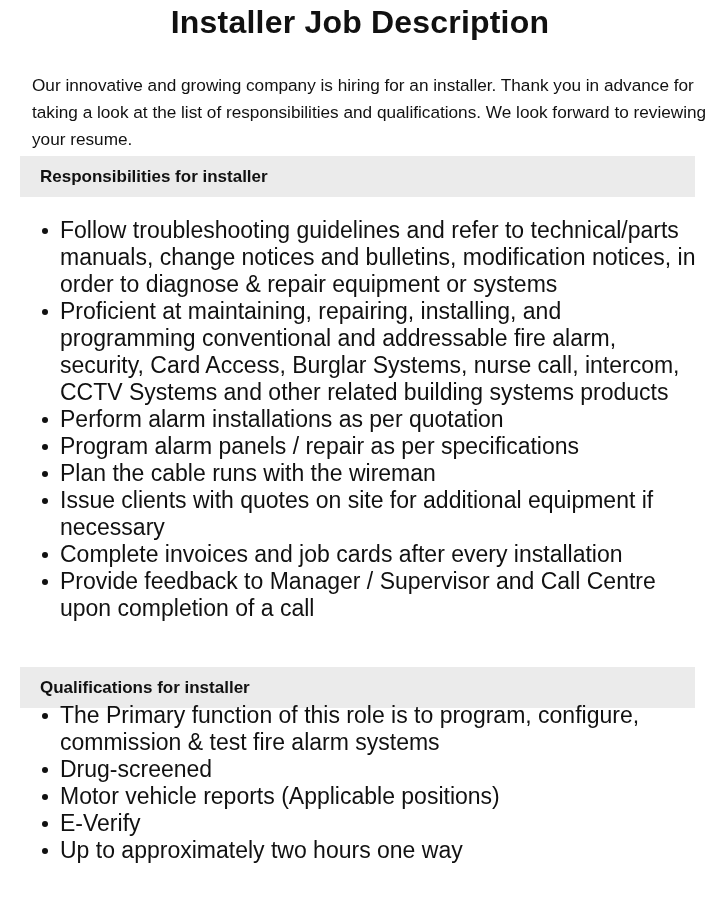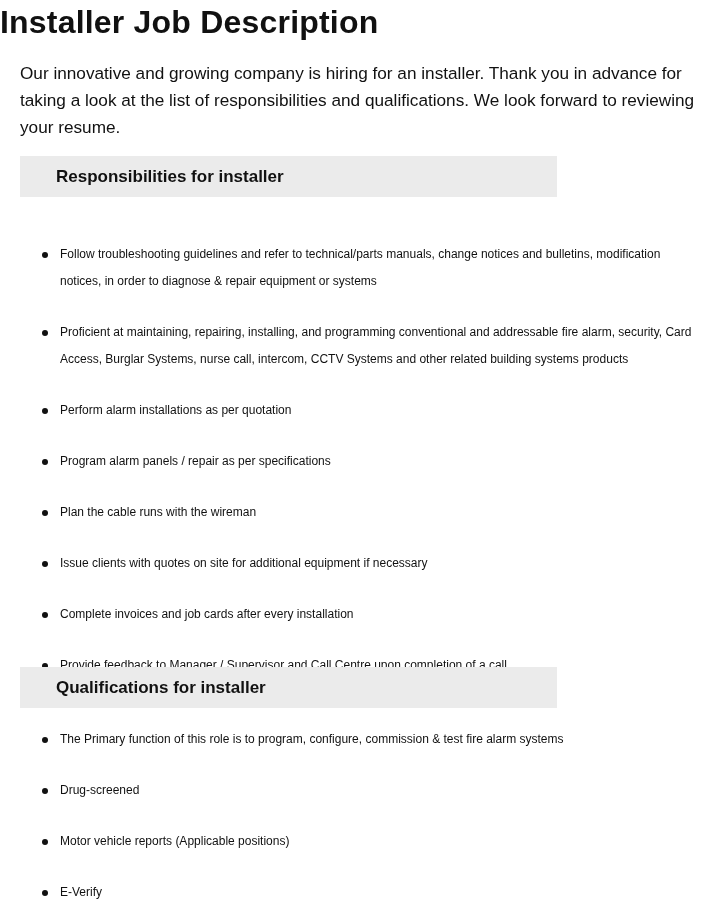--- a/index.html
+++ b/index.html
@@ -18,65 +18,64 @@
       position: relative;
       width: 720px;
       height: 922px;
     }
     .title {
       margin: 0;
       position: absolute;
       top: 2px;
       left: 0;
       width: 720px;
-      text-align: left;
+      text-align: center;
       font-size: 32px;
       font-weight: bold;
       line-height: 40px;
       letter-spacing: 0.2px;
     }
     .intro {
       position: absolute;
       top: 60px;
       left: 20px;
       width: 676px;
-      margin: 0;
+      margin: 12px;
       font-size: 17.2px;
       line-height: 27px;
     }
     .section-header {
       position: absolute;
       left: 20px;
-      width: 537px;
+      width: 675px;
       height: 41px;
       background: #ebebeb;
       box-sizing: border-box;
-      padding-left: 36px;
+      padding-left: 20px;
       font-size: 17px;
       font-weight: bold;
       line-height: 41px;
     }
     .resp-header { top: 156px; }
     .qual-header { top: 667px; }
     ul.list {
       position: absolute;
       left: 20px;
       width: 676px;
       margin: 0;
       padding: 0 0 0 40px;
       box-sizing: border-box;
       list-style: none;
     }
     .resp-list { top: 217px; }
     .qual-list { top: 702px; }
     ul.list li {
       position: relative;
-      font-size: 12px;
+      font-size: 23px;
       line-height: 27px;
-      margin-top: 24px;
     }
     ul.list li .bullet {
       position: absolute;
       left: -18px;
       top: 11px;
       width: 6px;
       height: 6px;
       border-radius: 50%;
       background: #111111;
     }

